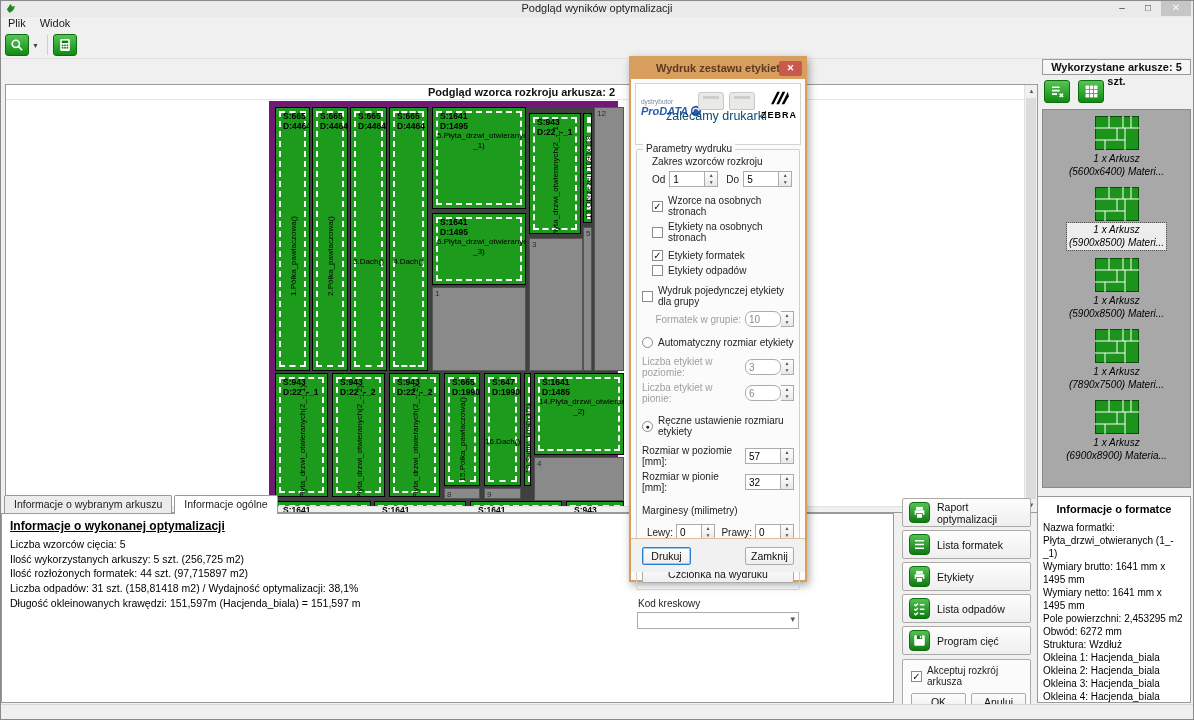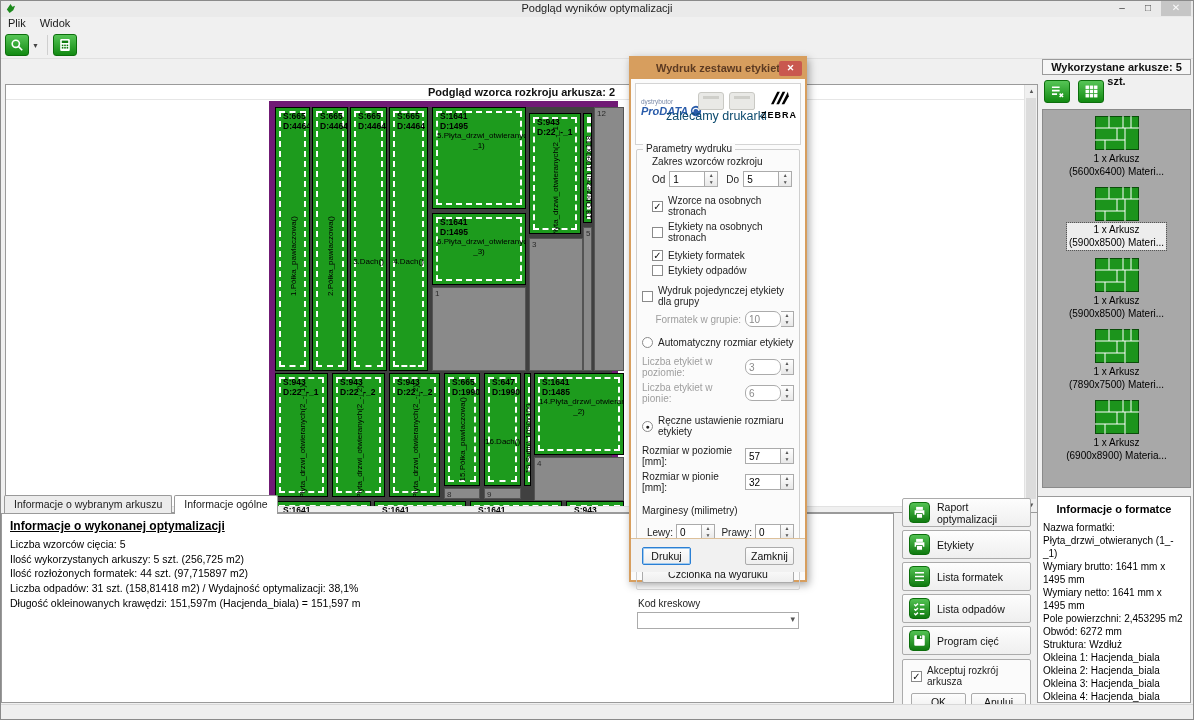--- a/index.html
+++ b/index.html
@@ -45,21 +45,21 @@
 
   
   .sidebar { position:absolute; left:1041px; top:58px; width:149px; height:429px; background:#f0f0f0; }
   .sb-header { height:16px; border:1px solid #9a9a9a; background:#f6f6f6; font-size:11px; font-weight:bold; text-align:center; line-height:14px; color:#111; }
   .sb-tools { display:flex; gap:8px; padding:5px 2px; }
   .sb-btn { width:26px; height:23px; border:1px solid #0c6e0c; border-radius:3px; background:linear-gradient(#56c556,#128a12); display:flex; align-items:center; justify-content:center; }
   .sb-btn svg { width:17px; height:17px; }
   .sb-list { position:absolute; left:0; right:0; top:50px; bottom:0; background:#a8a8a8; border:1px solid #8a8a8a; overflow:hidden; padding-top:6px; }
   .sb-item { text-align:center; margin-bottom:8px; }
   .sb-item svg { display:block; margin:0 auto 2px auto; }
-  .sb-cap { display:inline-block; font-size:10px; color:#000; line-height:1.25; padding:1px 2px; }
+  .sb-cap { display:inline-block; font-size:10px; color:#000; line-height:1.25; padding:1px 2px;font-style:italic; }
   .sb-item.selected .sb-cap { background:#ededed; outline:1px dotted #555; }
 
   
   .tabs-panel { position:absolute; left:0; top:494px; width:893px; height:208px; }
   .tab-row { position:relative; height:18px; padding-left:3px; display:flex; }
   .tab { font-size:10.5px; padding:2px 9px 0 9px; border:1px solid #9a9a9a; border-bottom:none; background:#ececec; color:#222; margin-right:2px; border-radius:2px 2px 0 0; height:18px; }
   .tab.active { background:#fff; height:19px; z-index:2; }
   .tab-content { position:absolute; left:0; right:0; top:18px; bottom:0; background:#fff; border:1px solid #9a9a9a; padding:5px 8px; }
   .opt-heading { font-size:12px; font-weight:bold; text-decoration:underline; margin-bottom:4px; color:#000; }
   .stat-line { font-size:10.5px; color:#000; line-height:1.4; }
@@ -429,35 +429,35 @@
             <svg viewBox="0 0 20 20">
               <rect x="5.5" y="2.5" width="9" height="4" fill="#fff"></rect>
               <rect x="3.5" y="7" width="13" height="6" fill="#fff"></rect>
               <rect x="6" y="11.5" width="8" height="6" fill="#fff" stroke="#0f7a0f"></rect>
             </svg>
           </span>
           <span>Raport optymalizacji</span>
         </div>
         <div class="act-btn">
           <span class="act-ico">
+            <svg viewBox="0 0 20 20" stroke="#fff" stroke-width="2" fill="none">
+              <path d="M4 5h12M4 10h12M4 15h12"></path>
+            </svg>
+          </span>
+          <span>Lista formatek</span>
+        </div>
+        <div class="act-btn">
+          <span class="act-ico">
             <svg viewBox="0 0 20 20">
               <rect x="5.5" y="2.5" width="9" height="4" fill="#fff"></rect>
               <rect x="3.5" y="7" width="13" height="6" fill="#fff"></rect>
               <rect x="6" y="11.5" width="8" height="6" fill="#fff" stroke="#0f7a0f"></rect>
             </svg>
           </span>
           <span>Etykiety</span>
-        </div>
-        <div class="act-btn">
-          <span class="act-ico">
-            <svg viewBox="0 0 20 20" stroke="#fff" stroke-width="2" fill="none">
-              <path d="M4 5h12M4 10h12M4 15h12"></path>
-            </svg>
-          </span>
-          <span>Lista formatek</span>
         </div>
         <div class="act-btn">
           <span class="act-ico">
             <svg viewBox="0 0 20 20" stroke="#fff" stroke-width="1.8" fill="none">
               <path d="M3 4.5l1.8 1.8L8 3.5M3 10.5l1.8 1.8L8 9.5M3 16.5l1.8 1.8L8 15.5"></path>
               <path d="M10.5 5h6M10.5 11h6M10.5 17h6"></path>
             </svg>
           </span>
           <span>Lista odpadów</span>
         </div>

